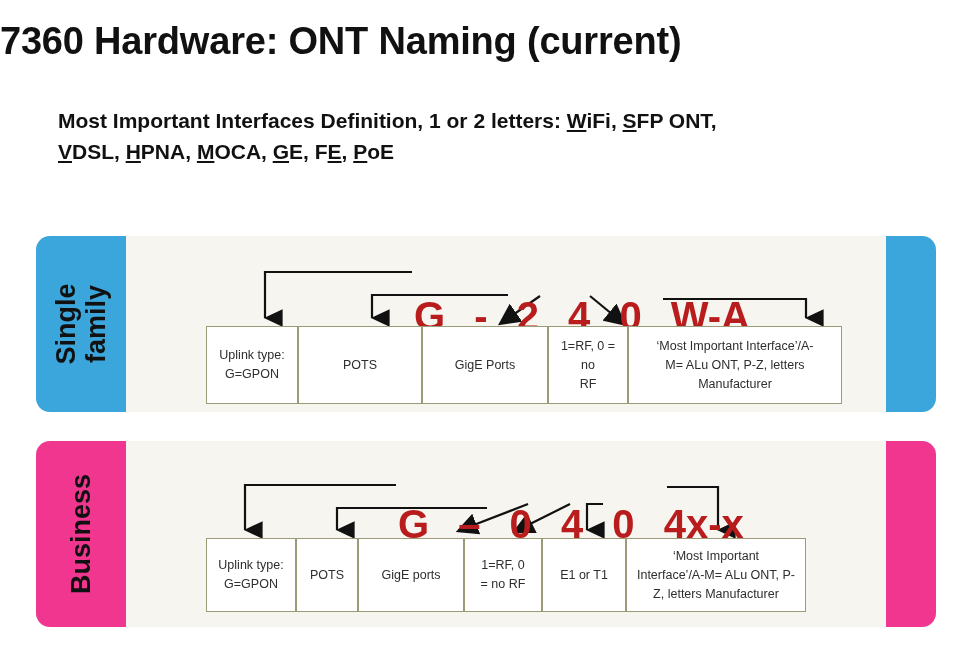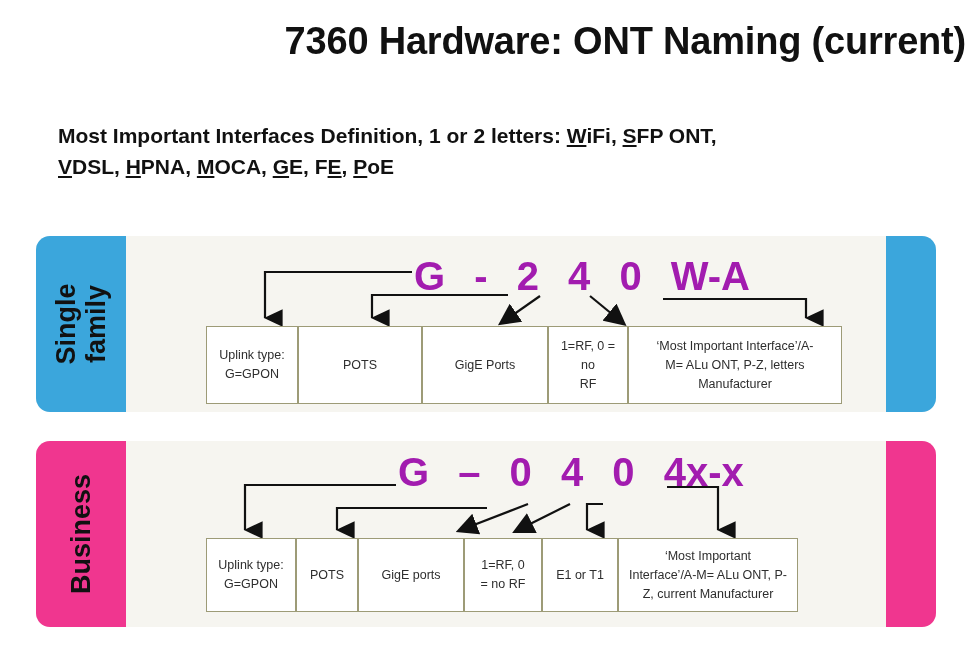--- a/index.html
+++ b/index.html
@@ -7,30 +7,29 @@
     width:966px;height:651px;
     background:#ffffff;
     font-family:"Liberation Sans", sans-serif;
     overflow:hidden;
     position:relative;
   }
 
   
   #page-title{
     position:absolute;left:0;top:20px;width:966px;
-    text-align:right;
+    text-align:left;
     font-size:38px;font-weight:bold;color:#111111;
     letter-spacing:-0.2px;
     white-space:nowrap;
   }
   #subtitle{
     position:absolute;left:58px;top:105px;width:880px;
     font-size:21px;font-weight:bold;color:#111111;
     line-height:31px;
-    margin-top:15px;
   }
   #subtitle .u{ text-decoration:underline; }
 
   
   .panel{
     position:absolute;
     border-radius:14px;
     overflow:hidden;
     background:#f6f5f0;
   }
@@ -59,29 +58,30 @@
   #panel-single .strip-left,
   #panel-single .strip-right{ background:#3ba6dc; }
 
   #panel-business{ left:36px; top:441px; width:900px; height:186px; }
   #panel-business .strip-left,
   #panel-business .strip-right{ background:#f0368f; }
 
   
   .codeline{
     position:absolute;
-    font-size:40px;font-weight:bold;color:#a21caf;
+    font-size:40px;font-weight:bold;color:#b91c1c;
     white-space:nowrap;
     font-family:"Liberation Sans", sans-serif;
+    margin-top:40px;
   }
   .codeline .sp{ letter-spacing:9px; }
   .codeline .tight{ letter-spacing:0px; }
 
   #code-single{ left:414px; top:254px; }
-  #code-business{ left:398px; top:450px; }
+  #code-business{ left:398px; top:462px; }
 
   
   .boxrow{ position:absolute; display:flex; }
   .fbox{
     box-sizing:border-box;
     border:1px solid #9d9b77;
     background:#ffffff;
     display:flex;align-items:center;justify-content:center;
     text-align:center;
     color:#2e2e2e;
@@ -190,19 +190,19 @@
   </div>
   <div class="fbox" style="width:62px">
     <span>POTS</span>
   </div>
   <div class="fbox" style="width:106px">
     <span>GigE ports</span>
   </div>
   <div class="fbox" style="width:78px">
     <div><span>1=RF, 0</span><br><span>= no RF</span></div>
   </div>
-  <div class="fbox" style="width:76px">
+  <div class="fbox" style="width:84px">
     <span>E1 or T1</span>
   </div>
   <div class="fbox" style="width:180px">
-    <div><span>‘Most Important</span><br><span>Interface’/A-M= ALu ONT, P-</span><br><span>Z, current Manufacturer</span></div>
+    <div><span>‘Most Important</span><br><span>Interface’/A-M= ALu ONT, P-</span><br><span>Z, letters Manufacturer</span></div>
   </div>
 </div>
 
 </body></html>

